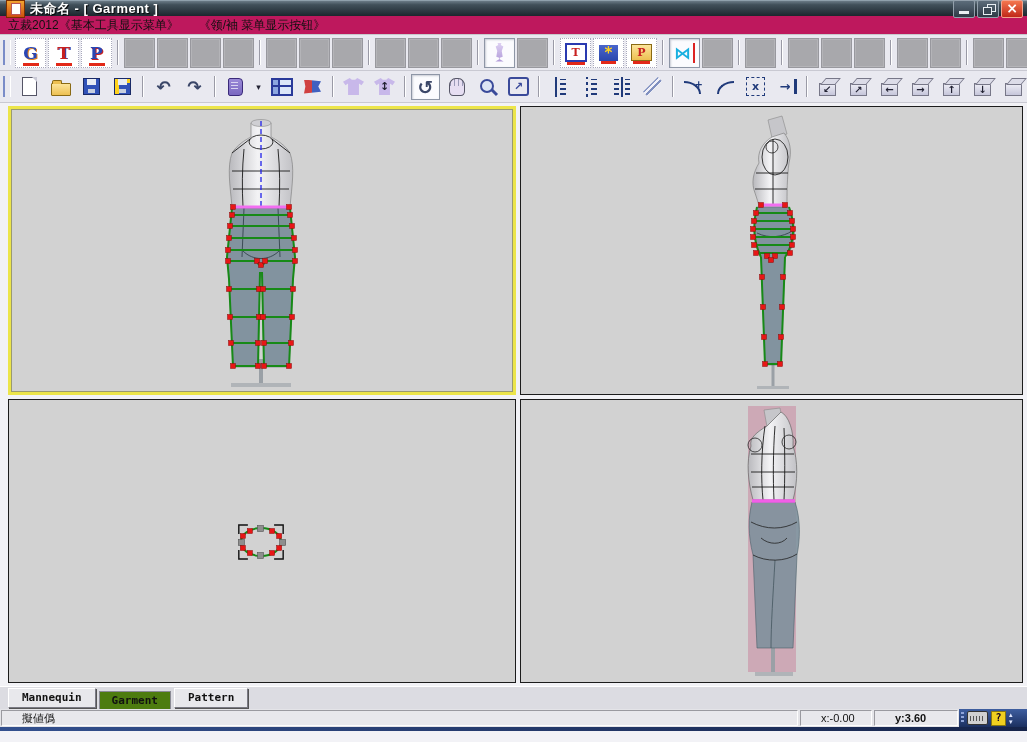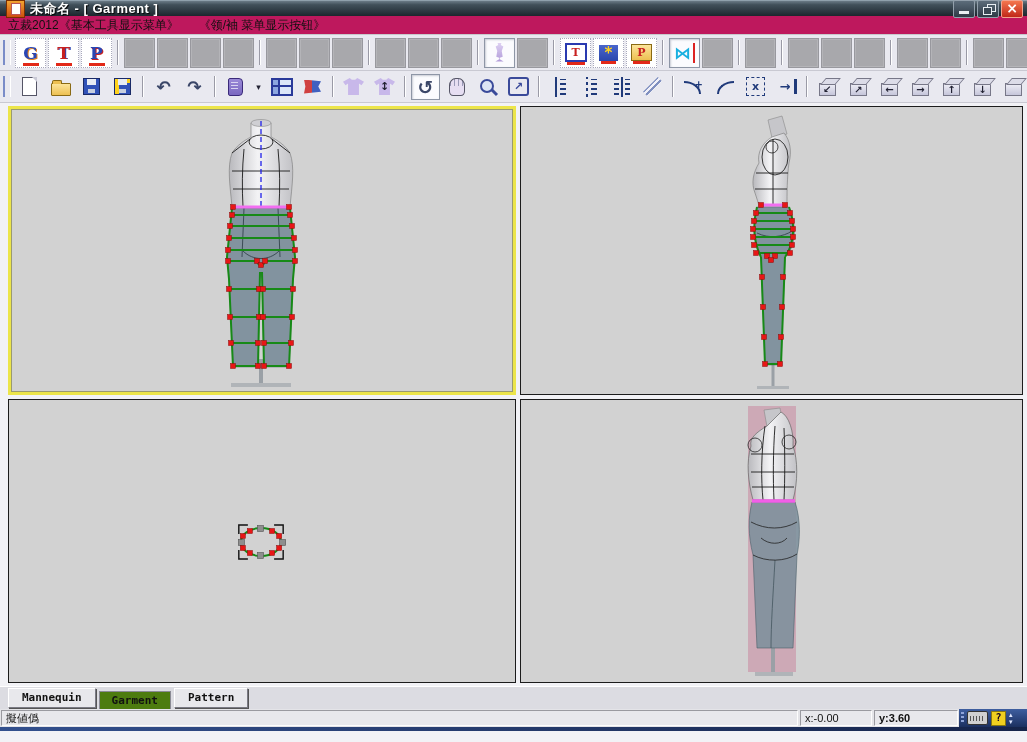--- a/index.html
+++ b/index.html
@@ -113,21 +113,21 @@
   
   .tabrow{height:23px;background:#dcdce2;border-top:1px solid #fff;display:flex;align-items:flex-start;padding-left:8px;box-sizing:border-box;}
   .tab{font:bold 11px "DejaVu Sans Mono",monospace;color:#111;background:#e8e8ec;
     border:1px solid #7a7a84;border-top-color:#fff;border-left-color:#fff;box-shadow:1px 1px 0 #555;
     padding:2px 13px 3px;margin-right:3px;margin-top:1px;cursor:default;}
   .tab.active{margin-top:4px;padding:2px 12px;background:#4d7c0f;box-shadow:none;border-color:#8a8a94;}
 
   
   .statusbar{height:18px;background:#e4e4e8;display:flex;align-items:stretch;font-size:11px;color:#111;}
   .sfield{border:1px solid;border-color:#9a9aa0 #fdfdfd #fdfdfd #9a9aa0;background:#e8e8ec;
-    display:flex;align-items:center;padding:0 4px;margin:1px 1px;box-sizing:border-box;white-space:nowrap;overflow:hidden;}
+    display:flex;align-items:center;padding:0 20px;margin:1px 1px;box-sizing:border-box;white-space:nowrap;overflow:hidden;}
   .sfield.msg{flex:1;}
   .sfield.fx{width:72px;flex:none;}
   .sfield.fy{width:84px;flex:none;font-weight:bold;}
   .snavy{width:64px;flex:none;background:linear-gradient(#3e5ea0,#1c3060);display:flex;align-items:center;gap:3px;padding:0 2px;}
   .sgrip{width:3px;height:12px;background:repeating-linear-gradient(#8fa4d8 0 2px,transparent 2px 4px);}
   .kbd{width:19px;height:12px;background:#d0d0d0;border:1px solid #333;border-radius:2px;
     background-image:repeating-linear-gradient(90deg,#555 0 1px,transparent 1px 3px);
     background-size:13px 5px;background-position:2px 4px;background-repeat:no-repeat;}
   .help{width:13px;height:13px;background:#f0d020;border:1px solid #887710;color:#102;
     font:bold 10px/12px "DejaVu Sans Mono",monospace;text-align:center;}

